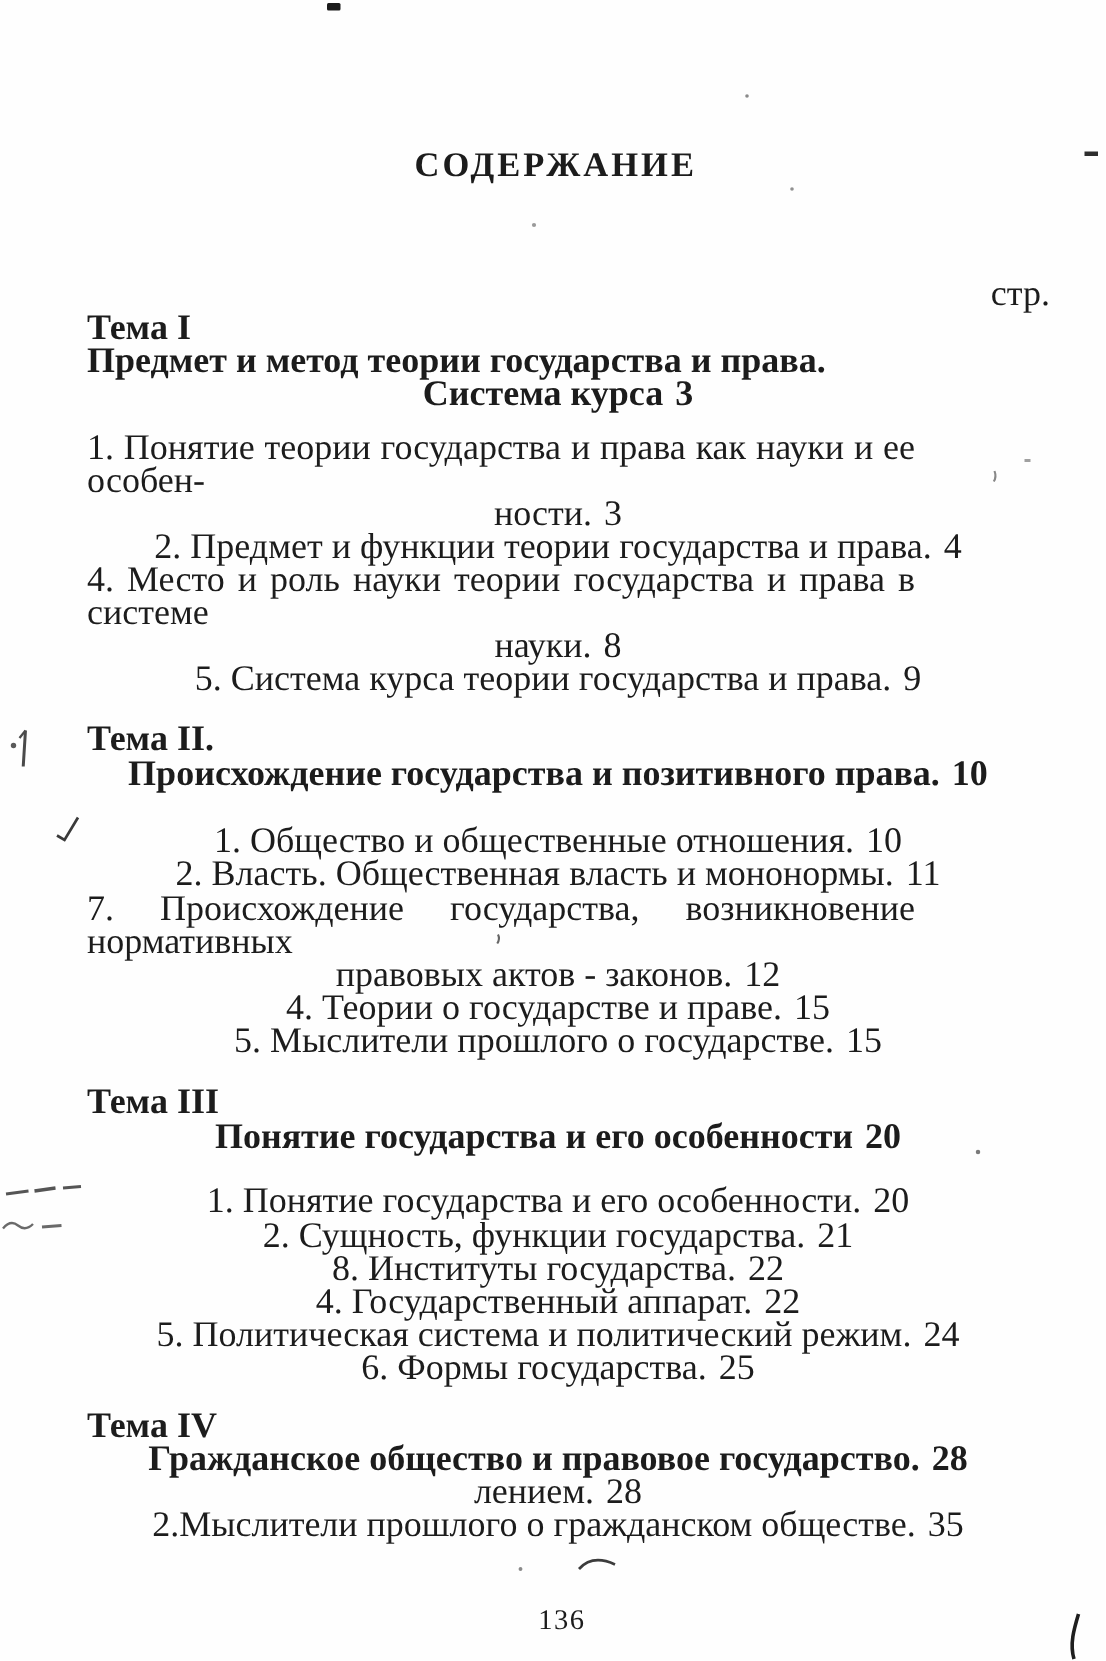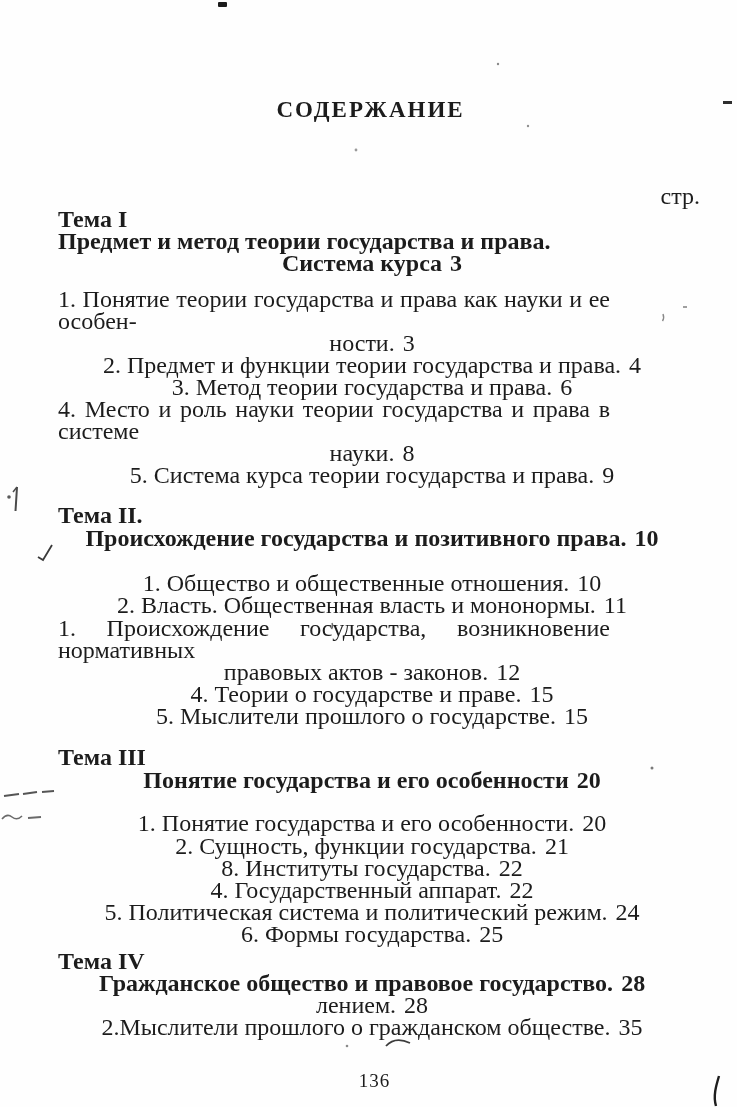--- a/index.html
+++ b/index.html
@@ -17,21 +17,21 @@
     font-size:23px;font-weight:bold;letter-spacing:2px;
   }
   .content{position:absolute;top:185px;left:58px;width:628px;}
   .row{font-size:24px;line-height:22px;}
   .flexr{display:flex;justify-content:center;align-items:baseline;}
   .t{white-space:nowrap;}
   .p{text-align:right;padding-left:8px;}
   .just{width:552px;text-align:justify;text-align-last:justify;text-justify:inter-word;}
   .hb{font-weight:bold;}
   .pright{text-align:right;margin-right:-14px;}
-  .m1{margin-top:1px}.m14{margin-top:14px}.m17{margin-top:5px}
+  .m1{margin-top:1px}.m14{margin-top:14px}.m17{margin-top:17px}
   .m18{margin-top:18px}.m19{margin-top:19px}.m21{margin-top:21px}
   .m23{margin-top:23px}.m24{margin-top:24px}
   .footer{
     position:absolute;top:1070px;left:6px;width:737px;
     text-align:center;font-size:19px;letter-spacing:1px;
   }
   .marks{position:absolute;top:0;left:0;pointer-events:none;}
 </style>
 </head>
 <body>
@@ -53,24 +53,20 @@
 
     <div class="row just m14">1. Понятие теории государства и права как науки и ее особен-</div>
     <div class="row flexr">
       <span class="t">ности.</span>
       <span class="p">3</span>
     </div>
     <div class="row flexr">
       <span class="t">2. Предмет и функции теории государства и права.</span>
       <span class="p">4</span>
     </div>
-    <div class="row flexr">
-      <span class="t">3. Метод теории государства и права.</span>
-      <span class="p">6</span>
-    </div>
     <div class="row just">4. Место и роль науки теории государства и права в системе</div>
     <div class="row flexr">
       <span class="t">науки.</span>
       <span class="p">8</span>
     </div>
     <div class="row flexr">
       <span class="t">5. Система курса теории государства и права.</span>
       <span class="p">9</span>
     </div>
 
@@ -81,21 +77,21 @@
     </div>
 
     <div class="row flexr m23">
       <span class="t">1. Общество и общественные отношения.</span>
       <span class="p">10</span>
     </div>
     <div class="row flexr">
       <span class="t">2. Власть. Общественная власть и мононормы.</span>
       <span class="p">11</span>
     </div>
-    <div class="row just m1">1. Происхождение государства, возникновение нормативных</div>
+    <div class="row just m1">7. Происхождение государства, возникновение нормативных</div>
     <div class="row flexr">
       <span class="t">правовых актов - законов.</span>
       <span class="p">12</span>
     </div>
     <div class="row flexr">
       <span class="t">4. Теории о государстве и праве.</span>
       <span class="p">15</span>
     </div>
     <div class="row flexr">
       <span class="t">5. Мыслители прошлого о государстве.</span>

